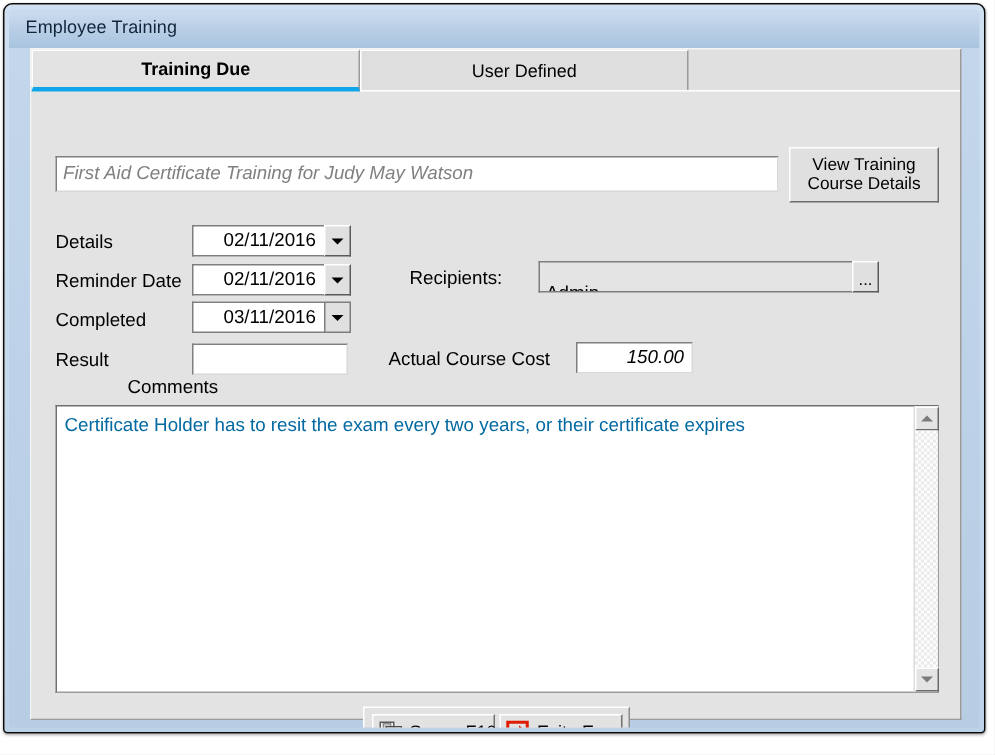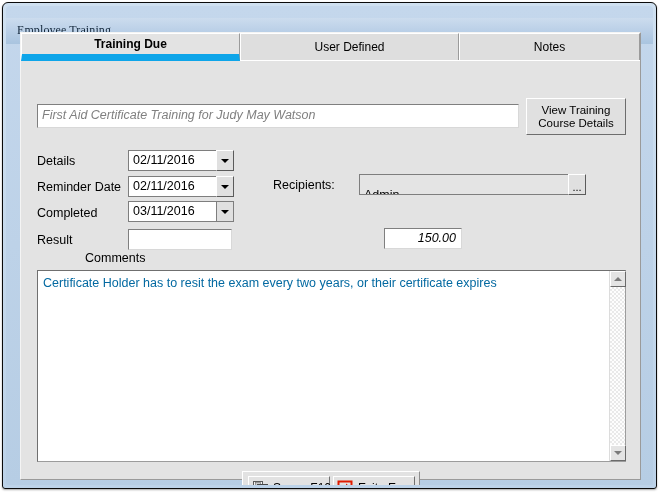--- a/index.html
+++ b/index.html
@@ -34,26 +34,25 @@
     height: 100%;
     box-sizing: border-box;
     border-radius: 4px 4px 2px 2px;
     background: linear-gradient(to bottom, #c4d7ec 0%, #b6cde4 100%);
     overflow: hidden;
   }
 
   
   .titlebar {
     position: absolute;
-    left: 0; top: 12px;
+    left: 0; top: 0;
     width: 100%;
     height: 26px;
     background: linear-gradient(to bottom, #ccdcee 0%, #b8cee6 55%, #a9c4df 100%);
     box-sizing: border-box;
-    font-family: Liberation Serif, serif;
   }
   .titlebar-text {
     position: absolute;
     left: 11px;
     top: 5px;
     font-size: 12px;
     color: #12263a;
     letter-spacing: 0.1px;
     white-space: nowrap;
   }
@@ -93,21 +92,21 @@
     font-size: 12px;
     color: #000000;
     display: flex;
     align-items: center;
     justify-content: center;
     cursor: default;
     user-select: none;
   }
   .tab.active {
     background: #e3e3e3;
-    border-bottom: 7px solid #0ea5e9;
+    border-bottom: 3px solid #0ea5e9;
     font-weight: bold;
     z-index: 3;
   }
   .tab-0 { left: 0px;   width: 219px; }
   .tab-1 { left: 219px; width: 219px; }
   .tab-2 { left: 438px; width: 181px; }
 
   .tabpage {
     position: absolute;
     left: 0;
@@ -183,21 +182,21 @@
     position: absolute;
     left: 0; top: 0;
     width: 88px;
     height: 21px;
     box-sizing: border-box;
     background: #ffffff;
     border: 1px solid #7e7e7e;
     border-right: 0;
     font-size: 12.5px;
     color: #000;
-    padding: 2px 0 0 4px;
+    padding: 2px 0 0 20px;
     white-space: nowrap;
   }
   .combo .arrowbtn {
     position: absolute;
     left: 88px; top: 0;
     width: 18px;
     height: 21px;
     box-sizing: border-box;
     background: #e0e0e0;
     border-top: 1px solid #ffffff;
@@ -412,23 +411,20 @@
 
     <div class="client">
 
       <div class="tabstrip">
         <div class="tab tab-0 active">
           <span>Training Due</span>
         </div>
         <div class="tab tab-1">
           <span>User Defined</span>
         </div>
-        <div class="tab tab-2">
-          <span>Notes</span>
-        </div>
       </div>
 
       <div class="tabpage">
 
         <div class="title-field sunken2">First Aid Certificate Training for Judy May Watson</div>
 
         <div class="view-btn raised">
           <div>View Training</div>
           <div>Course Details</div>
         </div>
@@ -453,20 +449,21 @@
 
         <div class="lbl" style="left:16px; top:172px;">Result</div>
         <div class="result-field sunken2"></div>
 
         <div class="lbl" style="left:252px; top:117px;">Recipients:</div>
         <div class="recip-wrap">
           <div class="field">Admin</div>
           <div class="dots">...</div>
         </div>
 
+        <div class="lbl" style="left:238px; top:171px;">Actual Course Cost</div>
         <div class="cost-field sunken2">150.00</div>
 
         <div class="lbl" style="left:16px; top:190px;margin-left:48px;">Comments</div>
 
         <div class="comments-box">
           <div class="comments-text">Certificate Holder has to resit the exam every two years, or their certificate expires</div>
           <div class="vscroll">
             <div class="sbtn up"></div>
             <div class="track"></div>
             <div class="sbtn down"></div>

